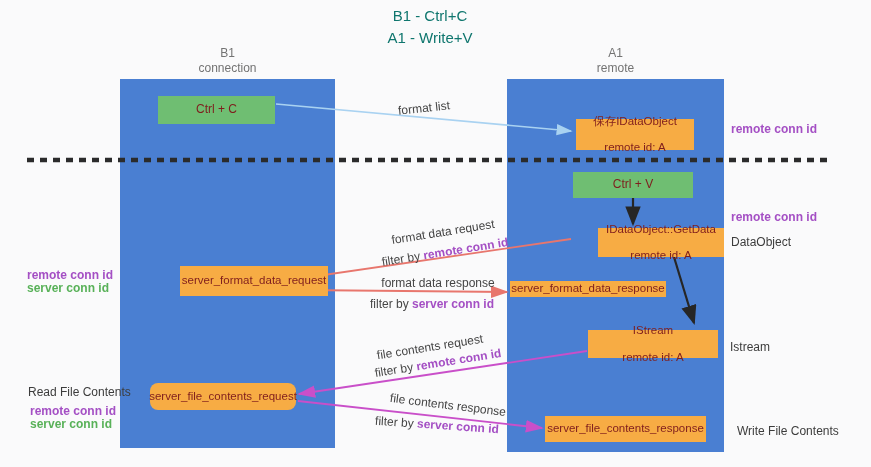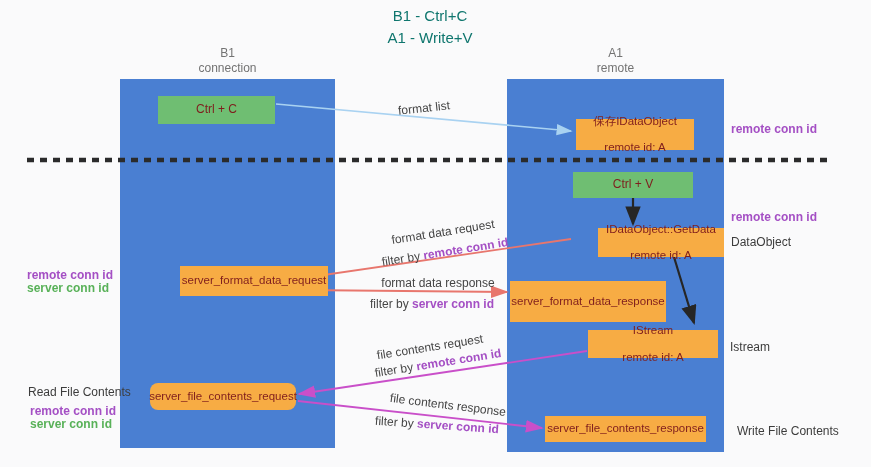--- a/index.html
+++ b/index.html
@@ -90,21 +90,21 @@
 
   <div class="node orange" style="left:572px;top:228px;width:126px;height:29px;margin-left:26px;">
     <div>IDataObject::GetData</div>
     <div>remote id: A</div>
   </div>
 
   <div class="node orange" style="left:152px;top:266px;width:148px;height:30px;margin-left:28px;">
     <div>server_format_data_request</div>
   </div>
 
-  <div class="node orange" style="left:510px;top:281px;width:156px;height:41px;">
+  <div class="node orange" style="left:510px;top:281px;width:156px;height:16px;">
     <div>server_format_data_response</div>
   </div>
 
   <div class="node orange" style="left:588px;top:330px;width:130px;height:28px;">
     <div>IStream</div>
     <div>remote id: A</div>
   </div>
 
   <div class="node orange" style="left:150px;top:383px;width:146px;height:27px;border-radius:8px;">
     <div>server_file_contents_request</div>

